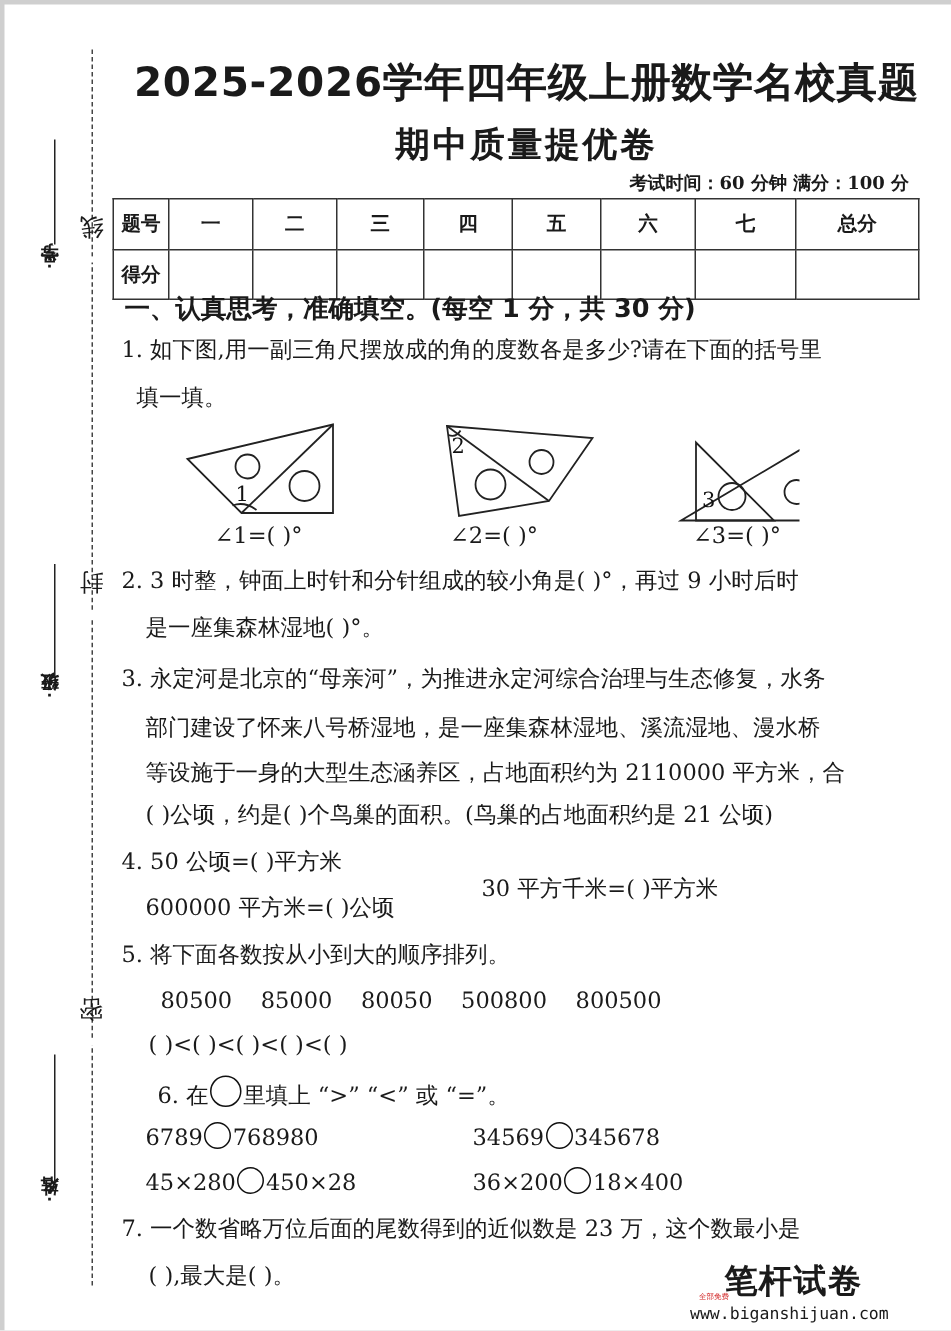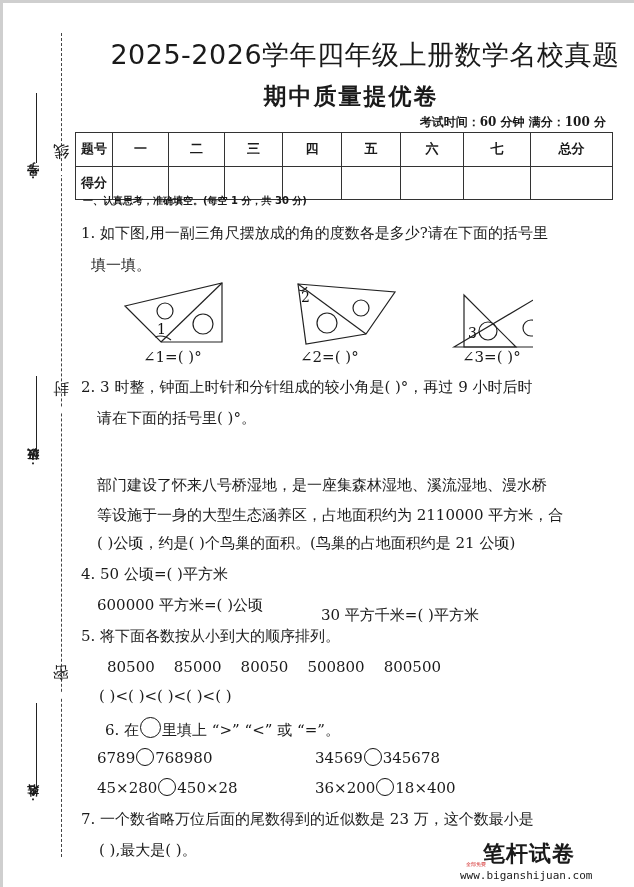--- a/index.html
+++ b/index.html
@@ -27,23 +27,23 @@
     .field {
       position: absolute; left: 22px;
       writing-mode: vertical-rl; transform: rotate(180deg);
       font-family: "DejaVu Sans", sans-serif; font-size: 12px; font-weight: bold;
     }
     .field-line {
       position: absolute; left: 33px; width: 0; border-left: 1px solid #222;
     }
     
     .title {
-      position: absolute; left: 92px; top: 34px; width: 540px;
+      position: absolute; left: 78px; top: 34px; width: 540px;
       text-align: center; font-family: "DejaVu Sans", sans-serif;
-      font-size: 27px; font-weight: normal; letter-spacing: 0.5px; white-space: nowrap;
+      font-size: 27px; font-weight: bold; letter-spacing: 0.5px; white-space: nowrap;
     }
     .subtitle {
       position: absolute; left: 78px; top: 78px; width: 540px;
       text-align: center; font-size: 23px; font-weight: bold; letter-spacing: 2px;
     }
     .exam-info {
       position: absolute; right: 28px; top: 111px;
       font-size: 12px; font-weight: bold; white-space: nowrap;
     }
     
@@ -51,21 +51,21 @@
       position: absolute; left: 72px; top: 129px; width: 537px; height: 68px;
       border-collapse: collapse; table-layout: fixed;
       font-family: "DejaVu Sans", sans-serif; font-size: 13px; font-weight: bold;
     }
     table.score td {
       border: 1.2px solid #333; text-align: center; height: 26px; padding: 0;
     }
     
     .line { position: absolute; white-space: nowrap; font-size: 15px; text-align: right; }
     .section-heading {
-      position: absolute; left: 80px; top: 191px; font-size: 10px; font-weight: bold;
+      position: absolute; left: 80px; top: 191px; font-size: 17px; font-weight: bold;
       font-family: "DejaVu Sans", sans-serif; white-space: nowrap;
     }
     .circ {
       display: inline-block; width: 16px; height: 16px; border: 1.8px solid #111;
       border-radius: 50%; vertical-align: -3px; margin: 0 1px;
     }
     svg.figs { position: absolute; left: 100px; top: 275px; }
     .angle-label { position: absolute; top: 345px; font-size: 15px; white-space: nowrap; }
     
     .wm-title {
@@ -172,29 +172,30 @@
       <text x="198" y="24">2</text>
       <text x="365" y="60">3</text>
     </g>
   </svg>
 
   <div class="angle-label" style="left:140px;">∠1=(        )°</div>
   <div class="angle-label" style="left:297px;">∠2=(        )°</div>
   <div class="angle-label" style="left:459px;">∠3=(        )°</div>
 
   <div class="line" style="left:78px;top:375px;">2. 3 时整，钟面上时针和分针组成的较小角是(       )°，再过 9 小时后时</div>
-  <div class="line" style="left:94px;top:406px;">请在下面的括号里(     )°。</div>
-
+  <div class="line" style="left:94px;top:406px;">是一座集森林湿地(     )°。</div>
+
+  <div class="line" style="left:78px;top:440px;">3. 永定河是北京的“母亲河”，为推进永定河综合治理与生态修复，水务</div>
   <div class="line" style="left:94px;top:473px;">部门建设了怀来八号桥湿地，是一座集森林湿地、溪流湿地、漫水桥</div>
   <div class="line" style="left:94px;top:503px;">等设施于一身的大型生态涵养区，占地面积约为 2110000 平方米，合</div>
   <div class="line" style="left:94px;top:531px;">(      )公顷，约是(     )个鸟巢的面积。(鸟巢的占地面积约是 21 公顷)</div>
 
   <div class="line" style="left:78px;top:562px;">4. 50 公顷=(              )平方米</div>
   <div class="line" style="left:94px;top:593px;">600000 平方米=(        )公顷</div>
-  <div class="line" style="left:318px;top:603px;">30 平方千米=(                   )平方米</div>
+  <div class="line" style="left:318px;top:580px;">30 平方千米=(                   )平方米</div>
 
   <div class="line" style="left:78px;top:624px;">5. 将下面各数按从小到大的顺序排列。</div>
   <div class="line" style="left:104px;top:655px;">
     <span>80500</span>&nbsp;&nbsp;&nbsp;
     <span>85000</span>&nbsp;&nbsp;&nbsp;
     <span>80050</span>&nbsp;&nbsp;&nbsp;
     <span>500800</span>&nbsp;&nbsp;&nbsp;
     <span>800500</span>
   </div>
   <div class="line" style="left:96px;top:684px;">(             )&lt;(             )&lt;(             )&lt;(             )&lt;(             )</div>

